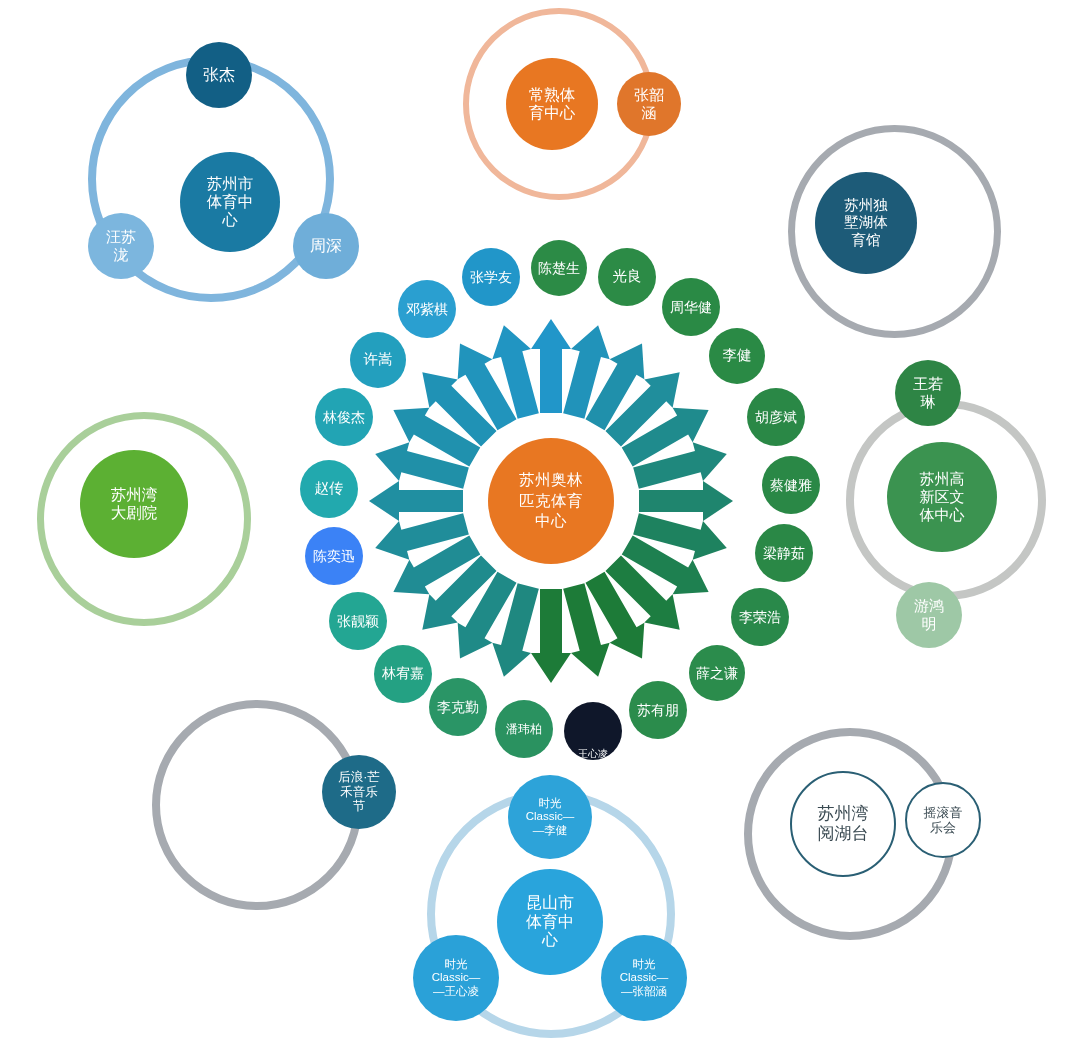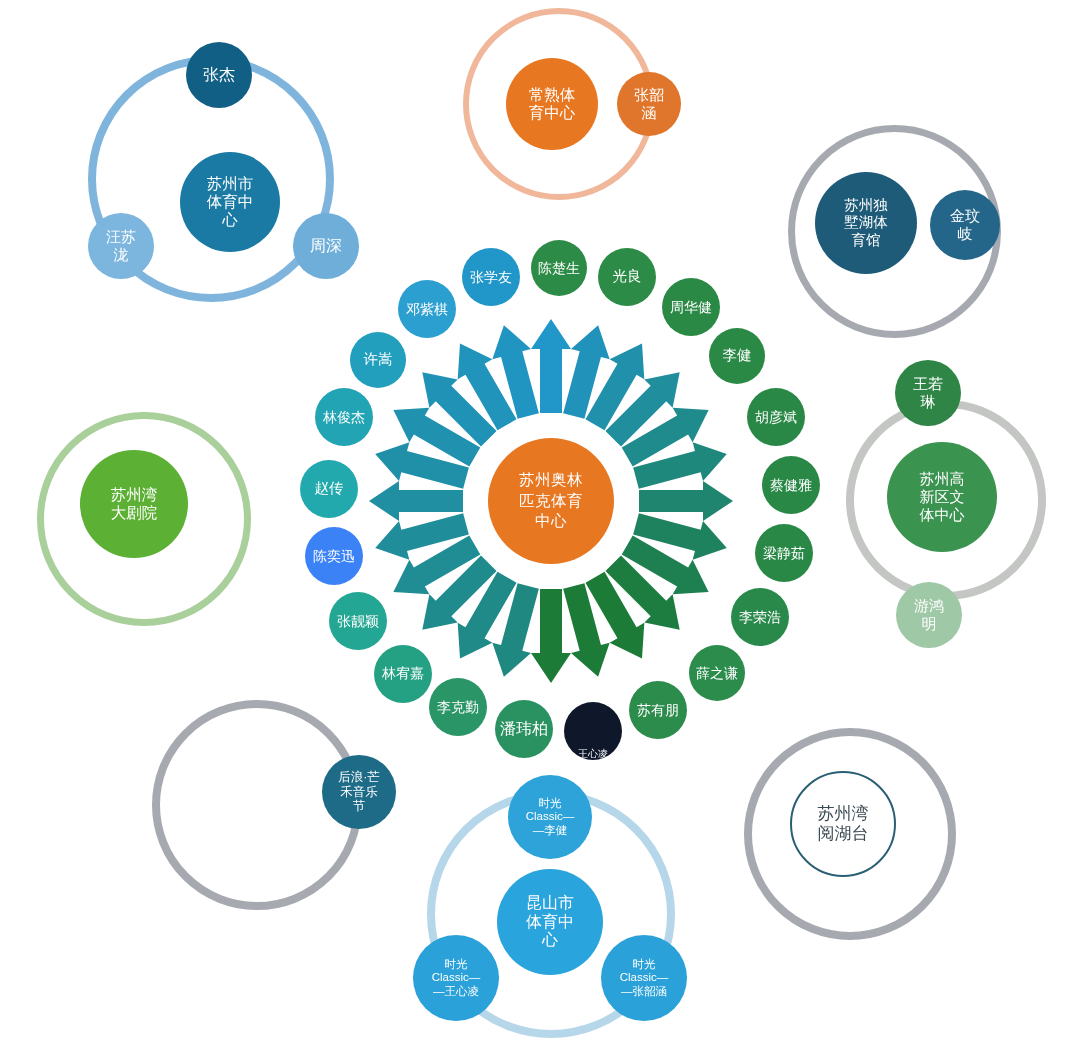--- a/index.html
+++ b/index.html
@@ -109,22 +109,20 @@
         <div class="circ" style="left: 506px; top: 58px; width: 92px; height: 92px; background: rgb(232, 119, 34); font-size: 15.5px;"><span>常熟体
 育中心</span></div>
         <div class="circ" style="left: 617px; top: 72px; width: 64px; height: 64px; background: rgb(224, 118, 43); font-size: 15px;"><span>张韶
 涵</span></div>
       </div>
       <div class="node" style="left: 0px; top: 0px; width: 100%; height: 100%;">
         <div class="ring" style="left: 788px; top: 125px; width: 213px; height: 213px; border: 7px solid rgb(166, 170, 176);"></div>
         <div class="circ" style="left: 815px; top: 172px; width: 102px; height: 102px; background: rgb(29, 91, 120); font-size: 14.5px;"><span>苏州独
 墅湖体
 育馆</span></div>
-        <div class="circ" style="left: 930px; top: 190px; width: 70px; height: 70px; background: rgb(36, 102, 138); font-size: 15px;"><span>金玟
-岐</span></div>
       </div>
       <div class="node" style="left: 0px; top: 0px; width: 100%; height: 100%;">
         <div class="ring" style="left: 846px; top: 400px; width: 200px; height: 200px; border: 8px solid rgb(196, 198, 196);"></div>
         <div class="circ" style="left: 887px; top: 442px; width: 110px; height: 110px; background: rgb(59, 147, 80); font-size: 15px;"><span>苏州高
 新区文
 体中心</span></div>
         <div class="circ" style="left: 895px; top: 360px; width: 66px; height: 66px; background: rgb(46, 133, 69); font-size: 15px;"><span>王若
 琳</span></div>
         <div class="circ" style="left: 896px; top: 582px; width: 66px; height: 66px; background: rgb(158, 200, 166); font-size: 15px;"><span>游鸿
 明</span></div>
@@ -152,20 +150,22 @@
 Classic—
 —王心凌</span></div>
         <div class="circ" style="left: 601px; top: 935px; width: 86px; height: 86px; background: rgb(42, 161, 216); font-size: 11.5px;"><span>时光
 Classic—
 —张韶涵</span></div>
       </div>
       <div class="node" style="left: 0px; top: 0px; width: 100%; height: 100%;">
         <div class="ring" style="left: 744px; top: 728px; width: 212px; height: 212px; border: 8px solid rgb(166, 170, 176);"></div>
         <div class="circ" style="left: 790px; top: 771px; width: 106px; height: 106px; background: rgb(255, 255, 255); font-size: 17px; color: rgb(58, 74, 82); border: 2px solid rgb(42, 95, 116);"><span>苏州湾
 阅湖台</span></div>
+        <div class="circ" style="left: 905px; top: 782px; width: 76px; height: 76px; background: rgb(255, 255, 255); font-size: 13px; color: rgb(58, 74, 82); border: 2px solid rgb(42, 95, 116);"><span>摇滚音
+乐会</span></div>
       </div>
     </div>
 
   <div id="hub-wrap">
     <div id="hub-arrows">
         <div class="arrow" style="transform: rotate(-90deg);">
           <svg width="186" height="44" viewBox="0 0 186 44" style="position: absolute; left: 0px; top: -22px; overflow: visible;">
             <polygon points="88,11 152,11 152,2 182,22 152,42 152,33 88,33" fill="rgb(33,150,201)"></polygon>
           </svg>
         </div>
@@ -298,21 +298,21 @@
       <div class="circ" style="left: 598px; top: 248px; width: 58px; height: 58px; background: rgb(44, 139, 70); font-size: 14.5px;"><span>光良</span></div>
       <div class="circ" style="left: 662px; top: 278px; width: 58px; height: 58px; background: rgb(42, 138, 69); font-size: 14px;"><span>周华健</span></div>
       <div class="circ" style="left: 709px; top: 328px; width: 56px; height: 56px; background: rgb(42, 138, 69); font-size: 14.5px;"><span>李健</span></div>
       <div class="circ" style="left: 747px; top: 388px; width: 58px; height: 58px; background: rgb(42, 136, 70); font-size: 14px;"><span>胡彦斌</span></div>
       <div class="circ" style="left: 762px; top: 456px; width: 58px; height: 58px; background: rgb(42, 136, 70); font-size: 14px;"><span>蔡健雅</span></div>
       <div class="circ" style="left: 755px; top: 524px; width: 58px; height: 58px; background: rgb(42, 136, 70); font-size: 14px;"><span>梁静茹</span></div>
       <div class="circ" style="left: 731px; top: 588px; width: 58px; height: 58px; background: rgb(41, 137, 74); font-size: 14px;"><span>李荣浩</span></div>
       <div class="circ" style="left: 689px; top: 645px; width: 56px; height: 56px; background: rgb(43, 140, 76); font-size: 14px;"><span>薛之谦</span></div>
       <div class="circ" style="left: 629px; top: 681px; width: 58px; height: 58px; background: rgb(43, 140, 76); font-size: 14px;"><span>苏有朋</span></div>
       <div class="circ" style="left: 564px; top: 702px; width: 58px; height: 58px; background: #0f172a; font-size: 10px; align-items: flex-end;"><span>王心凌</span></div>
-      <div class="circ" style="left: 495px; top: 700px; width: 58px; height: 58px; background: rgb(42, 146, 96); font-size: 16px;"><span>潘玮柏</span></div>
+      <div class="circ" style="left: 495px; top: 700px; width: 58px; height: 58px; background: rgb(42, 146, 96); font-size: 12px;"><span>潘玮柏</span></div>
       <div class="circ" style="left: 429px; top: 678px; width: 58px; height: 58px; background: rgb(42, 149, 102); font-size: 14px;"><span>李克勤</span></div>
       <div class="circ" style="left: 374px; top: 645px; width: 58px; height: 58px; background: rgb(36, 161, 131); font-size: 14px; font-family: Liberation Mono, monospace;"><span>林宥嘉</span></div>
       <div class="circ" style="left: 329px; top: 592px; width: 58px; height: 58px; background: rgb(35, 166, 147); font-size: 14px;"><span>张靓颖</span></div>
       <div class="circ" style="left: 305px; top: 527px; width: 58px; height: 58px; background: #3b82f6; font-size: 14px;"><span>陈奕迅</span></div>
       <div class="circ" style="left: 300px; top: 460px; width: 58px; height: 58px; background: rgb(34, 169, 174); font-size: 14.5px;"><span>赵传</span></div>
       <div class="circ" style="left: 315px; top: 388px; width: 58px; height: 58px; background: rgb(34, 164, 180); font-size: 14px;"><span>林俊杰</span></div>
       <div class="circ" style="left: 350px; top: 332px; width: 56px; height: 56px; background: rgb(35, 159, 190); font-size: 14.5px;"><span>许嵩</span></div>
     </div>
 
 </div>

